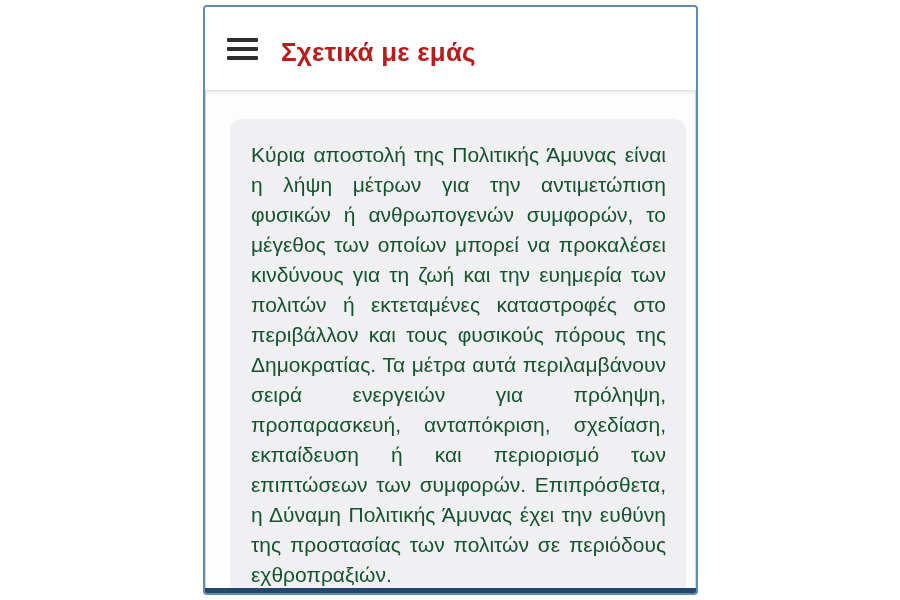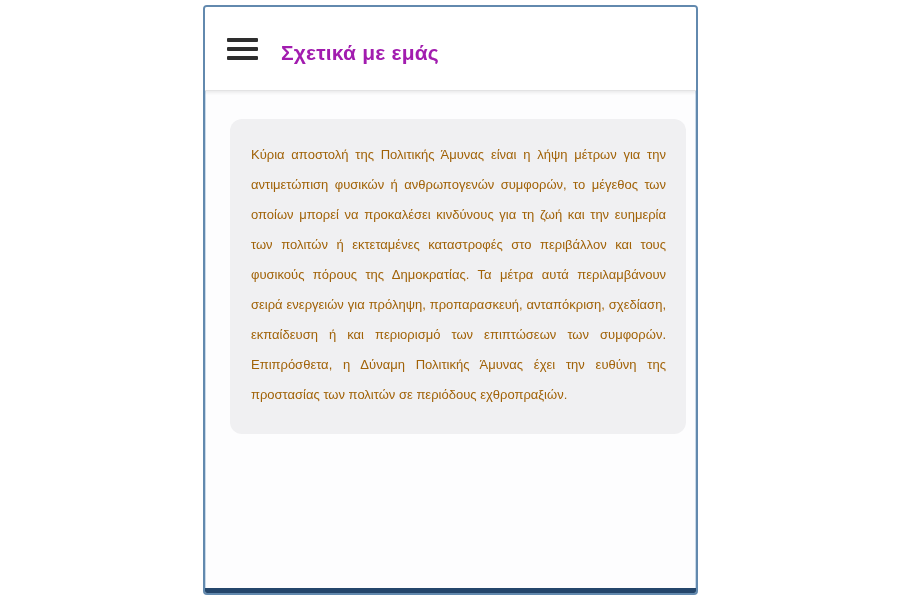--- a/index.html
+++ b/index.html
@@ -44,44 +44,44 @@
     flex: 0 0 auto;
   }
   .menu-btn .bar {
     height: 4px;
     background: #2e2e2e;
     border-radius: 1px;
   }
 
   .page-title {
     margin: 8px 0 0 23px;
-    font-size: 21px;
+    font-size: 26px;
     font-weight: bold;
-    color: #a21caf;
+    color: #b91c1c;
     letter-spacing: 0.2px;
     white-space: nowrap;
   }
 
   .content-area {
     position: relative;
     height: calc(100% - 84px);
   }
 
   .about-card {
     margin: 28px 10px 0 25px;
     background: #f0f0f2;
     border-radius: 12px;
     padding: 21px 20px 24px 21px;
   }
 
   .about-card p {
     margin: 0;
-    font-size: 13px;
+    font-size: 21px;
     line-height: 30px;
-    color: #a16207;
+    color: #14532d;
     text-align: justify;
   }
 
   .bottom-bar {
     position: absolute;
     left: 0; right: 0; bottom: 0;
     height: 5px;
     background: #24466b;
   }
 </style>

